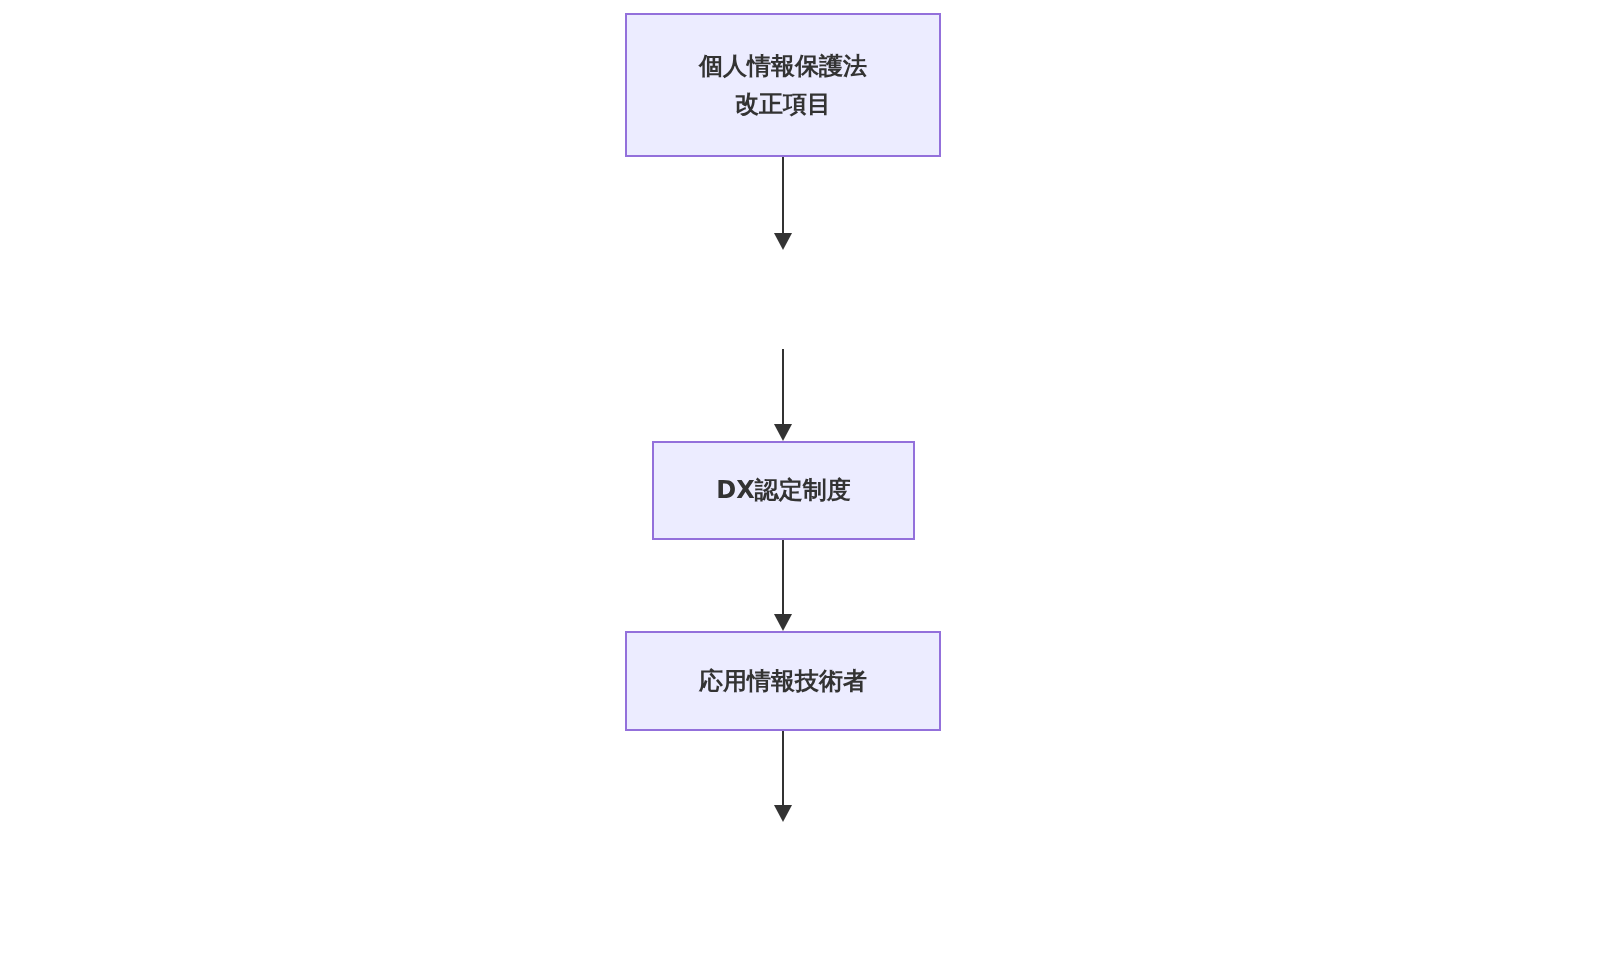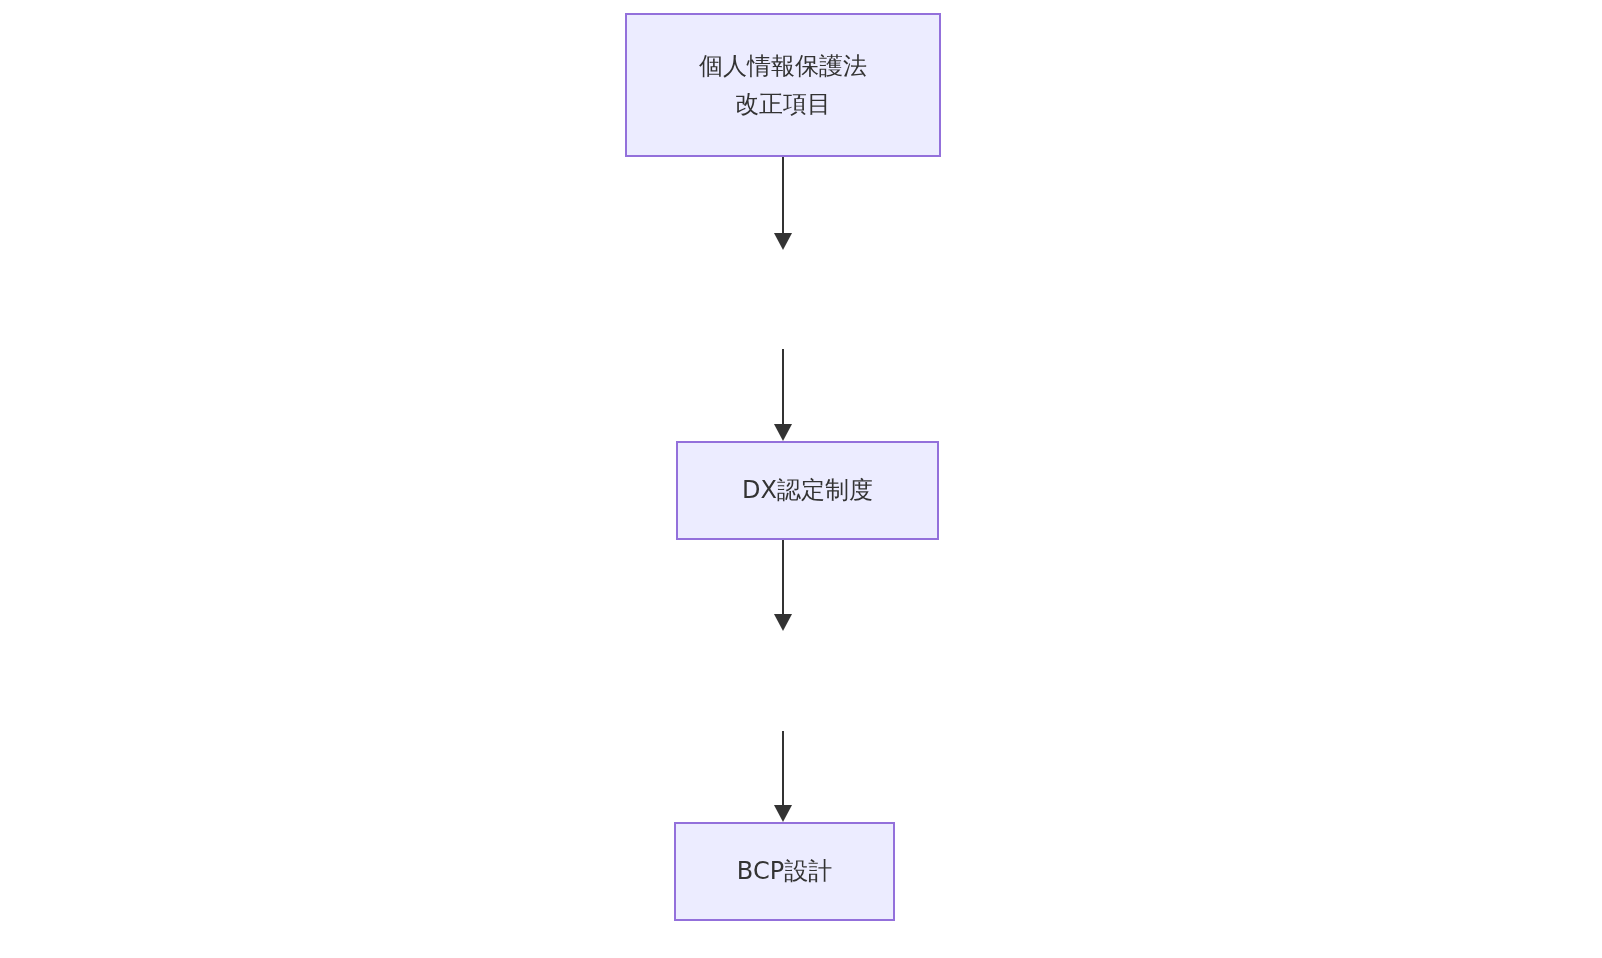--- a/index.html
+++ b/index.html
@@ -7,38 +7,39 @@
     padding: 0;
     background: #FFFFFF;
     font-family: "DejaVu Sans", "Liberation Sans", sans-serif;
   }
   .canvas {
     position: relative;
     width: 1602px;
     height: 958px;
     background: #FFFFFF;
     overflow: hidden;
+    font-weight: bold;
   }
   .node {
     position: absolute;
     box-sizing: border-box;
     background: #ECECFF;
     border: 2px solid #9370DB;
     color: #333333;
     font-size: 24px;
     line-height: 1.6;
     display: flex;
     align-items: center;
     justify-content: center;
     text-align: center;
     white-space: pre-line;
   }
   .node-1 { left: 625px; top: 13px;  width: 316px; height: 144px; }
   .node-2 { left: 566px; top: 250px; width: 435px; height: 99px;  }
-  .node-3 { left: 676px; top: 441px; width: 263px; height: 99px;  }
+  .node-3 { left: 652px; top: 441px; width: 263px; height: 99px;  }
   .node-4 { left: 625px; top: 631px; width: 316px; height: 100px; }
   .node-5 { left: 674px; top: 822px; width: 221px; height: 99px;  }
 
   .edge-line {
     position: absolute;
     left: 782px;
     width: 2px;
     background: #333333;
   }
   .edge-head {
@@ -72,19 +73,19 @@
 
 
   <div class="edge-line edge2-line"></div>
   <div class="edge-head edge2-head"></div>
 
   <div class="node node-3">DX認定制度</div>
 
   <div class="edge-line edge3-line"></div>
   <div class="edge-head edge3-head"></div>
 
+  <div class="node node-4">応用情報技術者</div>
 
   <div class="edge-line edge4-line"></div>
   <div class="edge-head edge4-head"></div>
 
-  <div class="node node-5">BCP設計</div>
 
 </div>
 
 </body></html>

